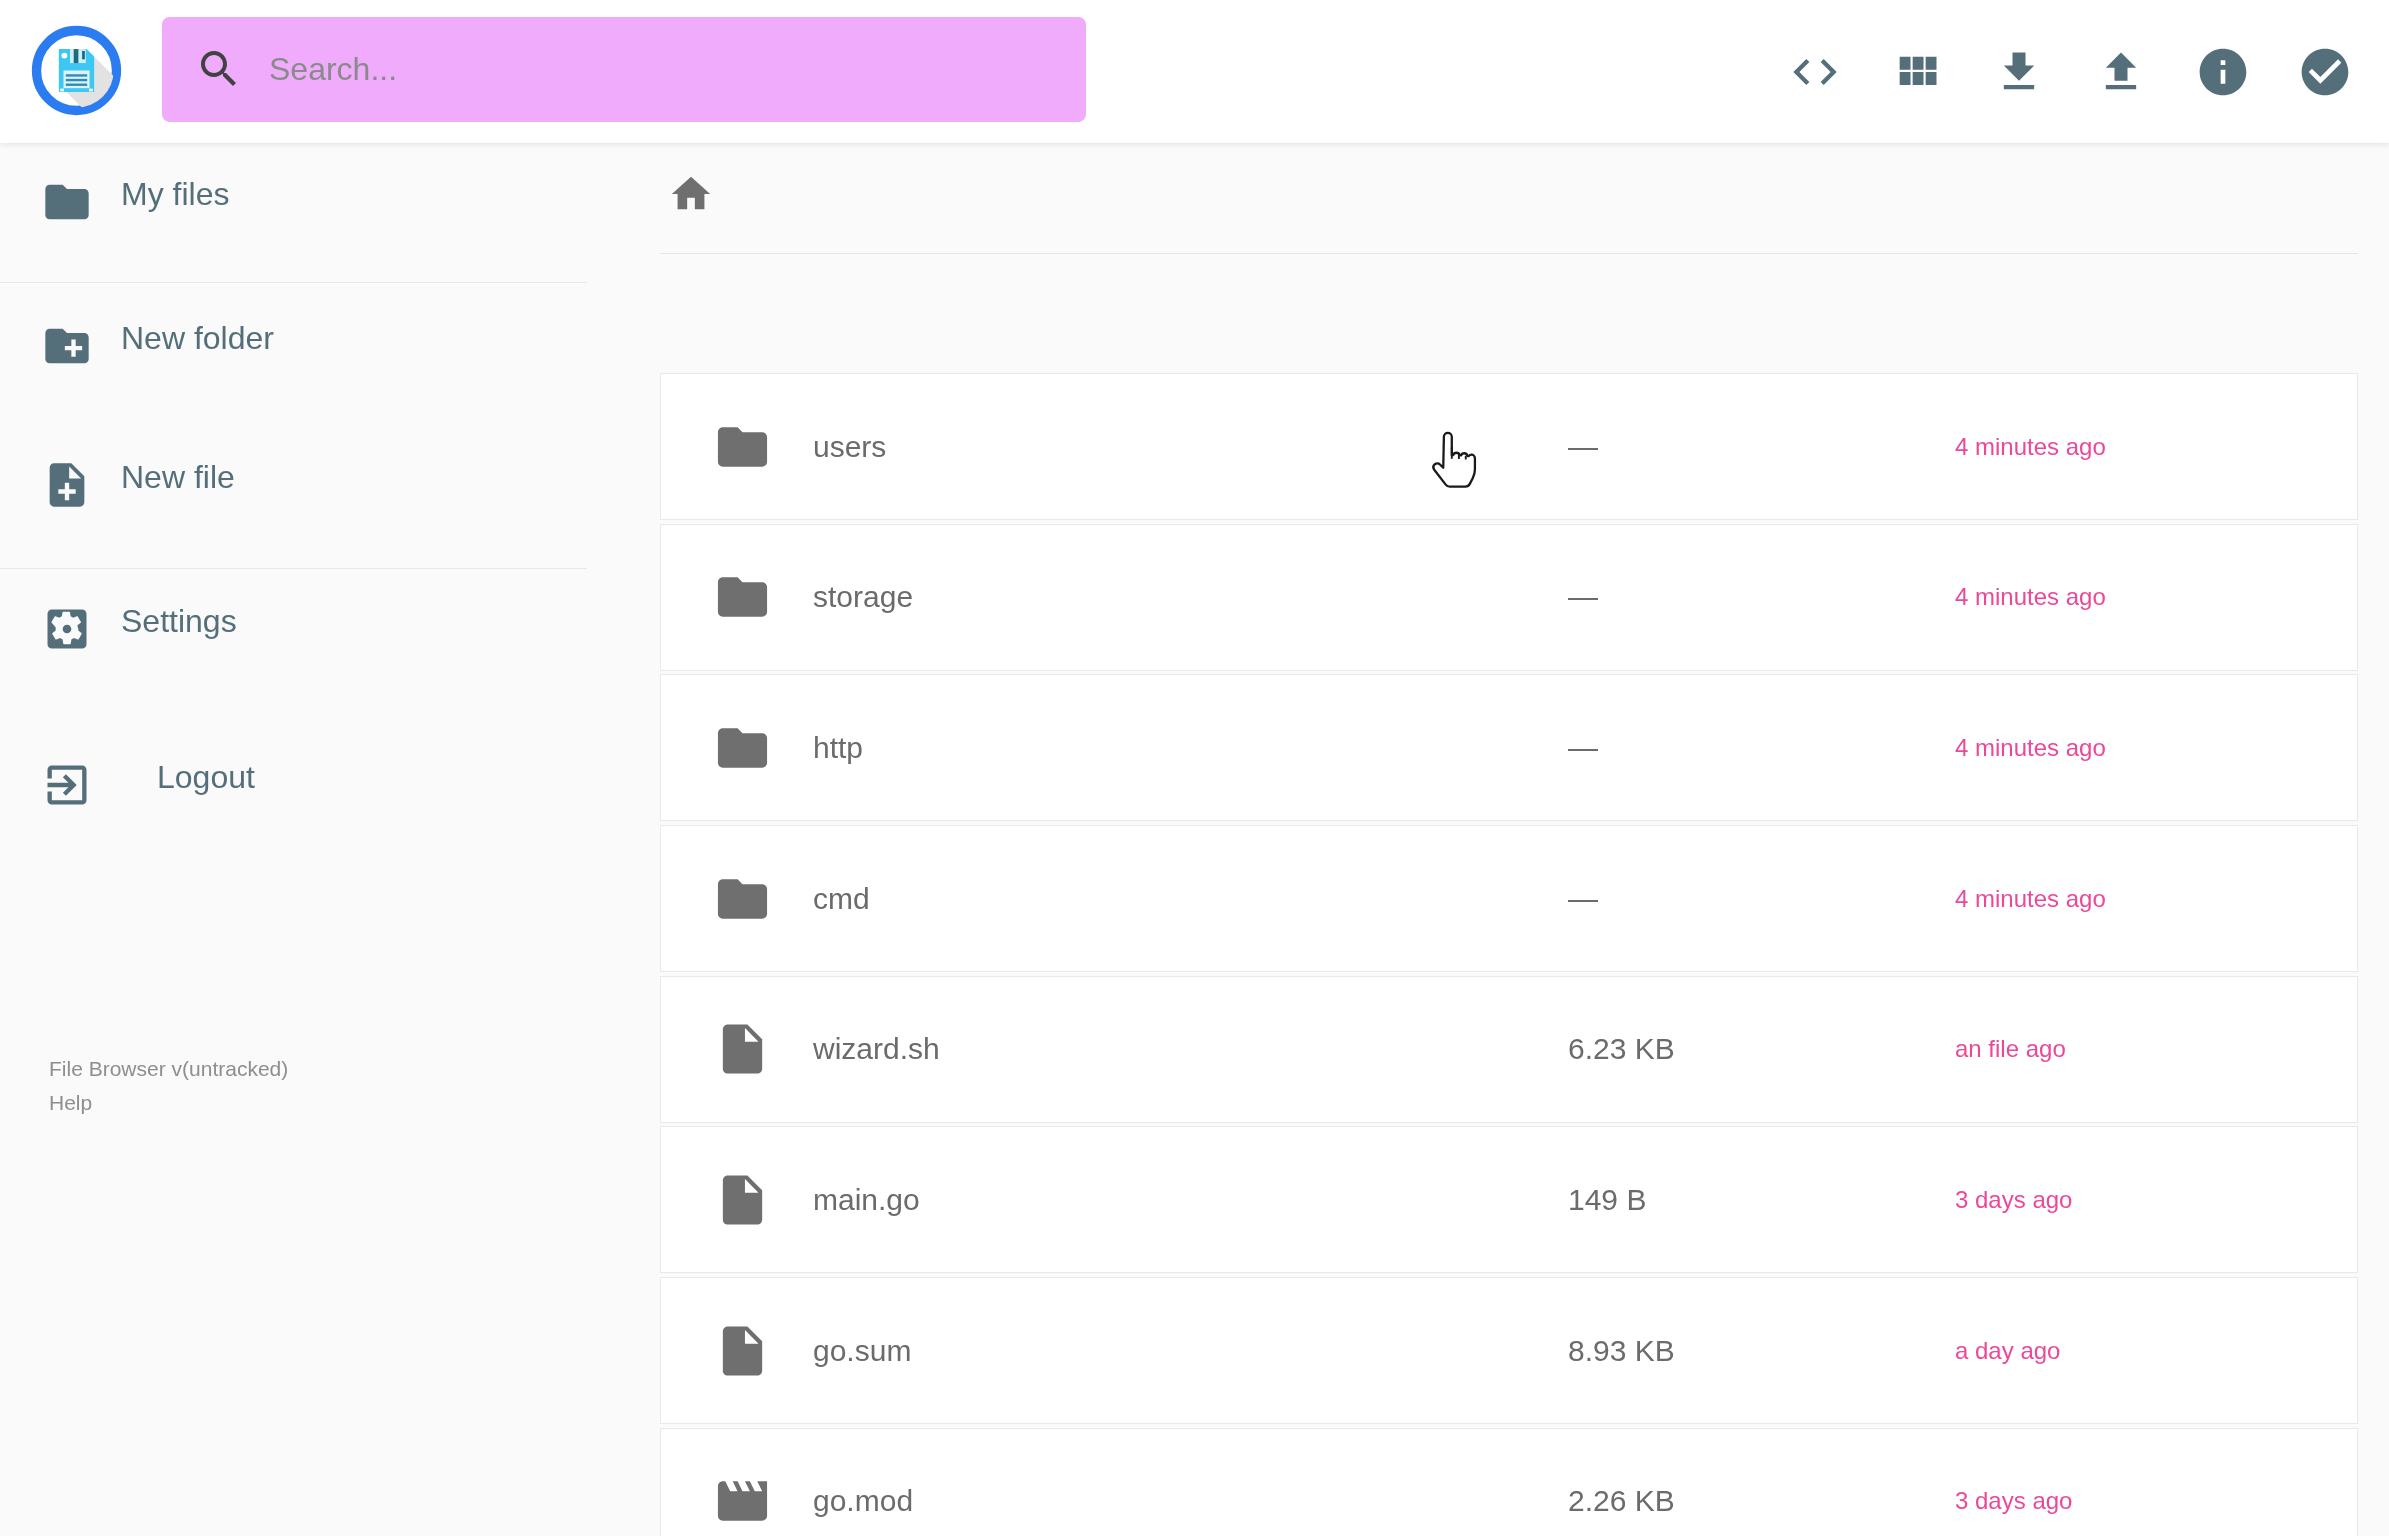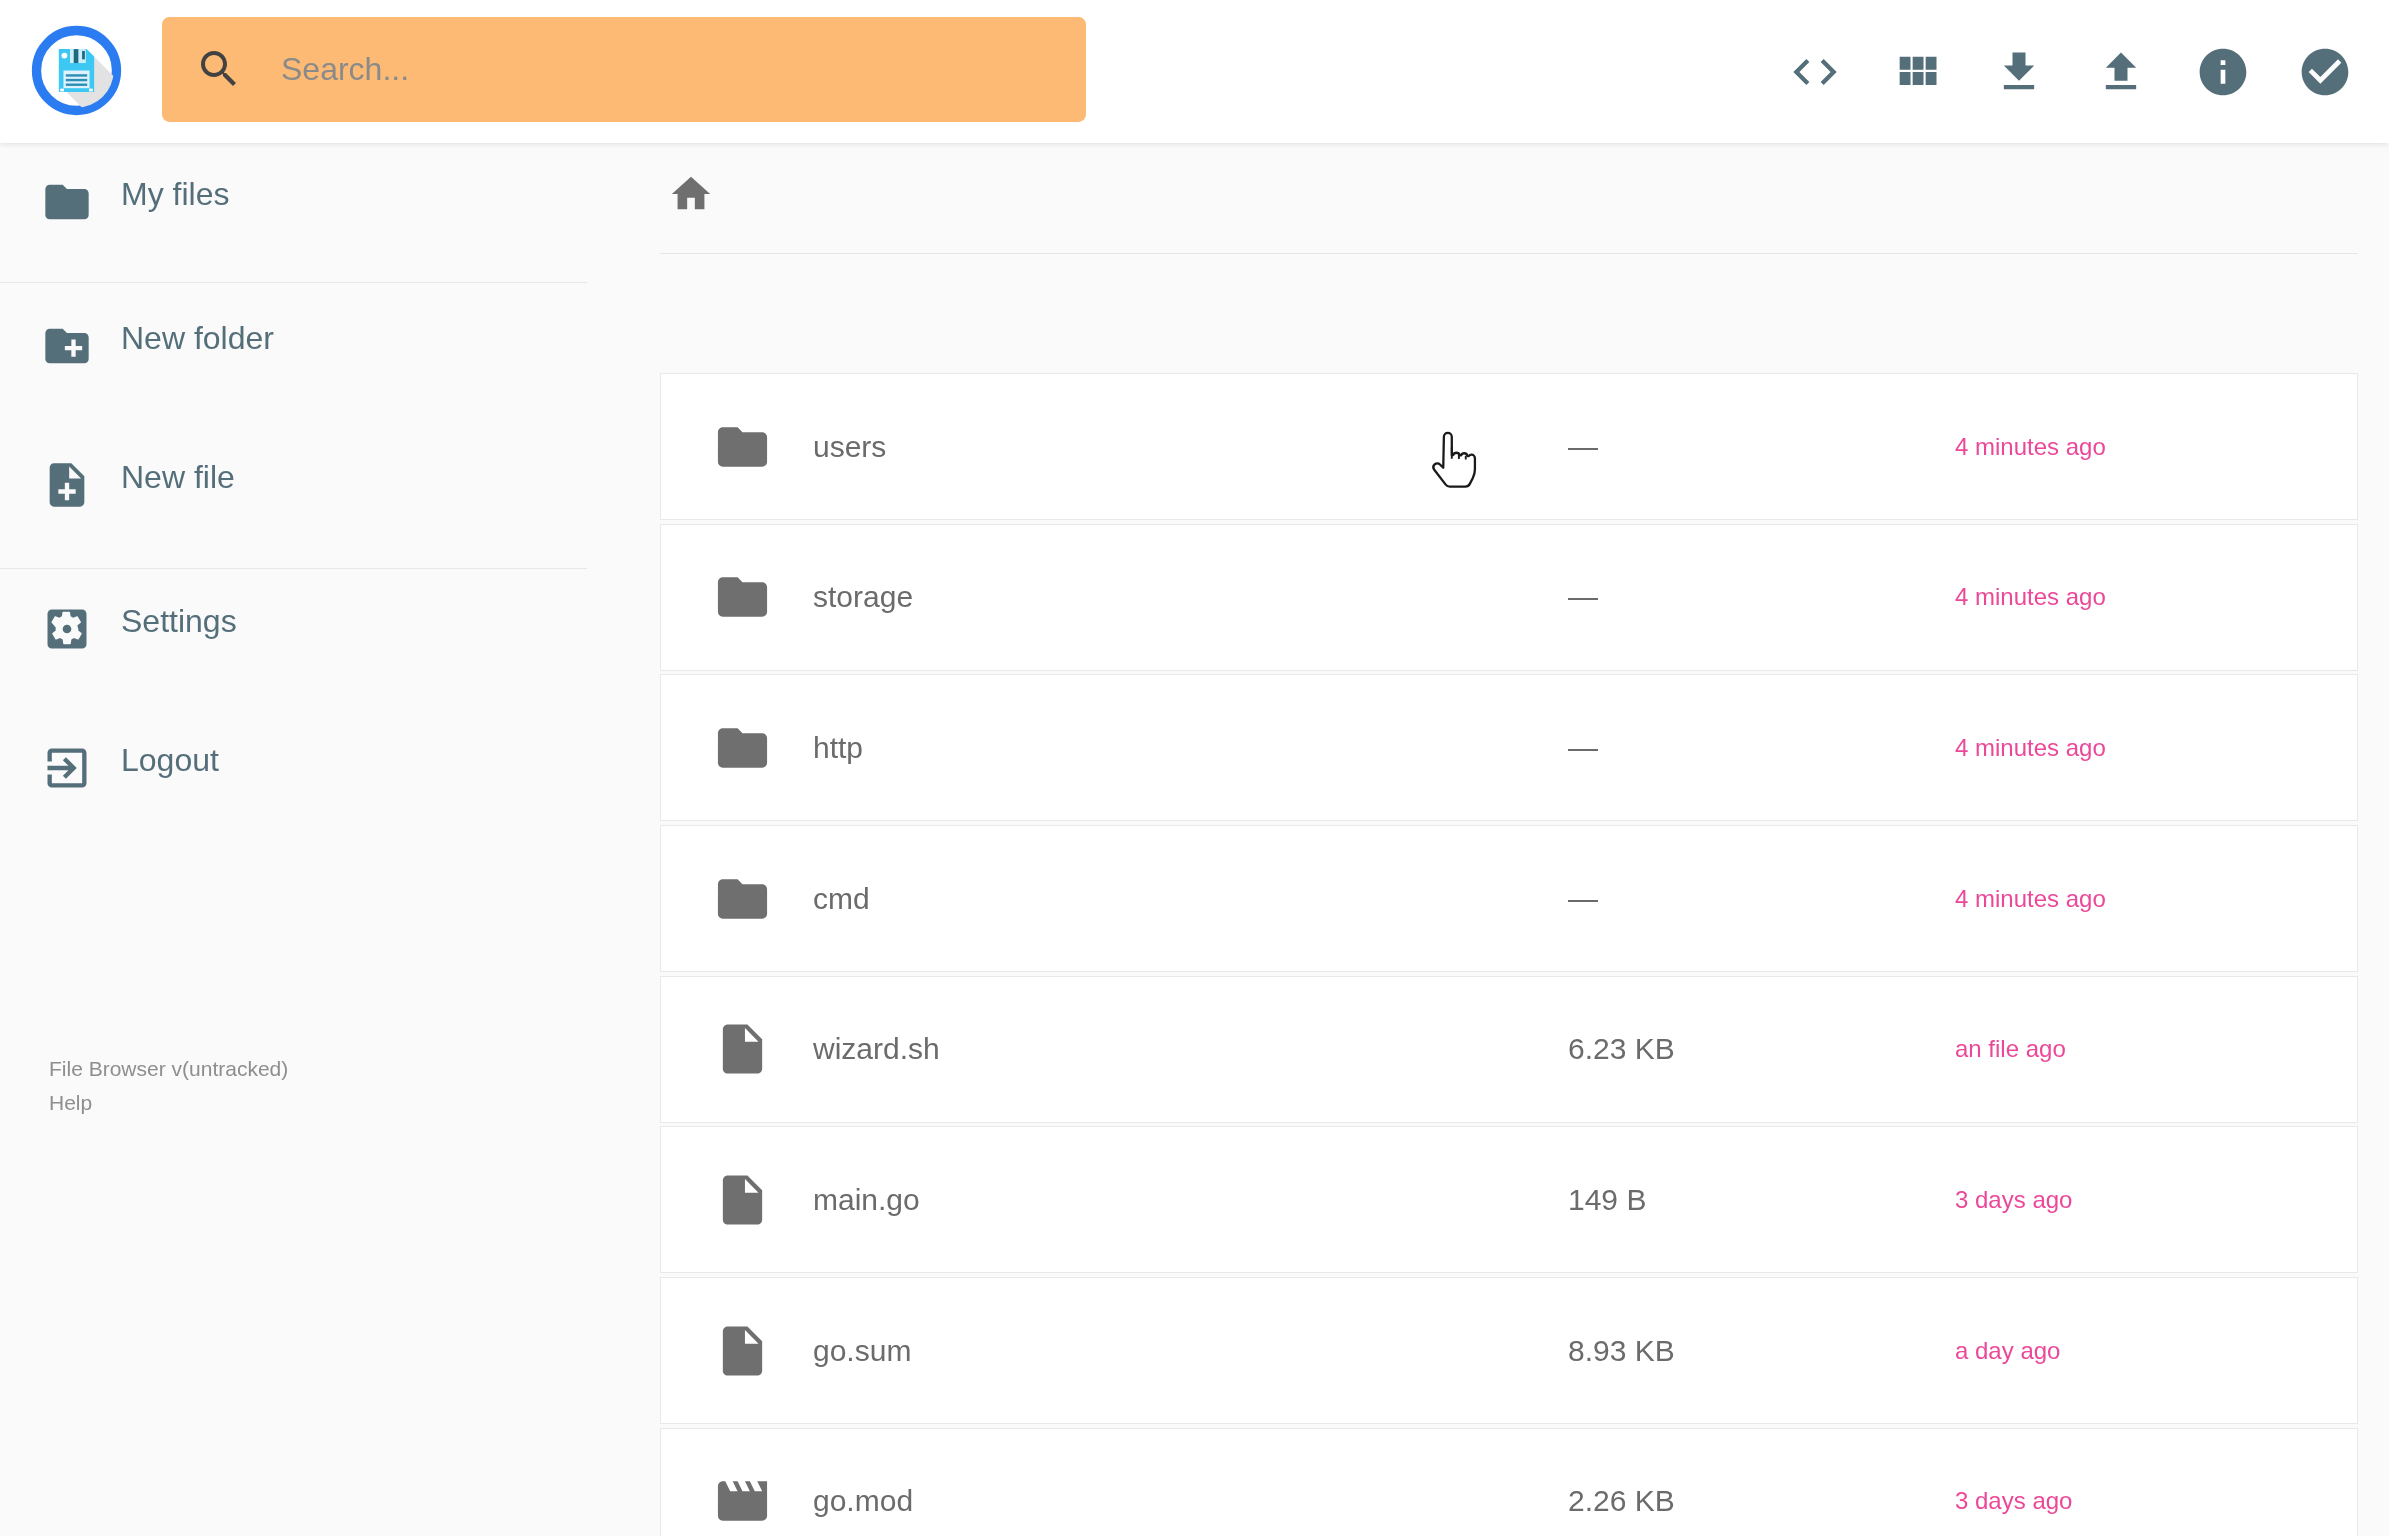--- a/index.html
+++ b/index.html
@@ -3,22 +3,22 @@
 <meta charset="utf-8">
 <style>
   html,body{margin:0;padding:0;}
   body{font-family:"Liberation Sans","DejaVu Sans",sans-serif;background:#fafafa;}
   #screen{position:relative;width:2389px;height:1536px;overflow:hidden;background:#fafafa;}
 
   
   .topbar{position:absolute;left:0;top:0;width:2389px;height:143px;background:#ffffff;
           box-shadow:0 1.9px 5.6px rgba(0,0,0,.10);z-index:20;}
   .logo{position:absolute;left:30px;top:24px;width:93px;height:93px;}
-  .searchbox{position:absolute;left:162px;top:16.7px;width:924px;height:105px;background:#fdba74;
-             border-radius:7.4px;display:flex;align-items:center;gap:12px;}
+  .searchbox{position:absolute;left:162px;top:16.7px;width:924px;height:105px;background:#f0abfc;
+             border-radius:7.4px;display:flex;align-items:center;}
   .searchbox .mag{margin-left:33px;color:#424242;display:flex;}
   .searchbox input{border:none;outline:none;background:transparent;margin-left:24px;flex:1;
                    font-family:inherit;font-size:32px;color:#444;}
   .searchbox input::placeholder{color:#8a8a8a;opacity:1;}
   .topbar-actions{position:absolute;right:38px;top:0;height:143px;display:flex;align-items:center;gap:50px;}
   .topbar-actions .abtn{width:52px;height:52px;border:none;background:transparent;padding:0;margin:0;
                         color:#546e7a;cursor:pointer;display:flex;align-items:center;justify-content:center;}
   .icon svg{display:block;}
 
   
@@ -91,21 +91,21 @@
 
     <div class="side-item" style="top:460px;">
       <span class="icon">
         <svg width="52" height="52" viewBox="0 0 24 24" fill="currentColor">
             <path d="M12 10c-1.1 0-2 .9-2 2s.9 2 2 2 2-.9 2-2-.9-2-2-2zm7-7H5c-1.1 0-2 .9-2 2v14c0 1.1.9 2 2 2h14c1.1 0 2-.9 2-2V5c0-1.1-.9-2-2-2zm-1.75 9c0 .23-.02.46-.05.68l1.48 1.16c.13.11.17.3.08.45l-1.4 2.42c-.09.15-.27.21-.43.15l-1.74-.7c-.36.28-.76.51-1.18.69l-.26 1.85c-.03.17-.18.3-.35.3h-2.8c-.17 0-.32-.13-.35-.3l-.26-1.85c-.43-.18-.82-.41-1.18-.69l-1.74.7c-.16.06-.34 0-.43-.15l-1.4-2.42c-.09-.15-.05-.34.08-.45l1.48-1.16c-.03-.22-.05-.45-.05-.68s.02-.46.05-.68L4.96 9.16c-.13-.11-.17-.3-.08-.45l1.4-2.42c.09-.15.27-.21.43-.15l1.74.7c.36-.28.76-.51 1.18-.69l.26-1.85c.03-.17.18-.3.35-.3h2.8c.17 0 .32.13.35.3l.26 1.85c.43.18.82.41 1.18.69l1.74-.7c.16-.06.34 0 .43.15l1.4 2.42c.09.15.05.34-.08.45l-1.48 1.16c.03.22.05.45.05.68z"></path>
           </svg>
       </span>
       <span class="lbl">Settings</span>
     </div>
 
-    <div class="side-item" style="top:599px;">
+    <div class="side-item" style="top:616px;gap:36px;">
       <span class="icon">
         <svg width="52" height="52" viewBox="0 0 24 24" fill="currentColor">
             <path d="M10.09 15.59L11.5 17l5-5-5-5-1.41 1.41L12.67 11H3v2h9.67l-2.58 2.59zM19 3H5c-1.11 0-2 .9-2 2v4h2V5h14v14H5v-4H3v4c0 1.1.89 2 2 2h14c1.1 0 2-.9 2-2V5c0-1.1-.9-2-2-2z"></path>
           </svg>
       </span>
       <span class="lbl">Logout</span>
     </div>
 
     <div class="side-footer">
       <div>File Browser v(untracked)</div>

